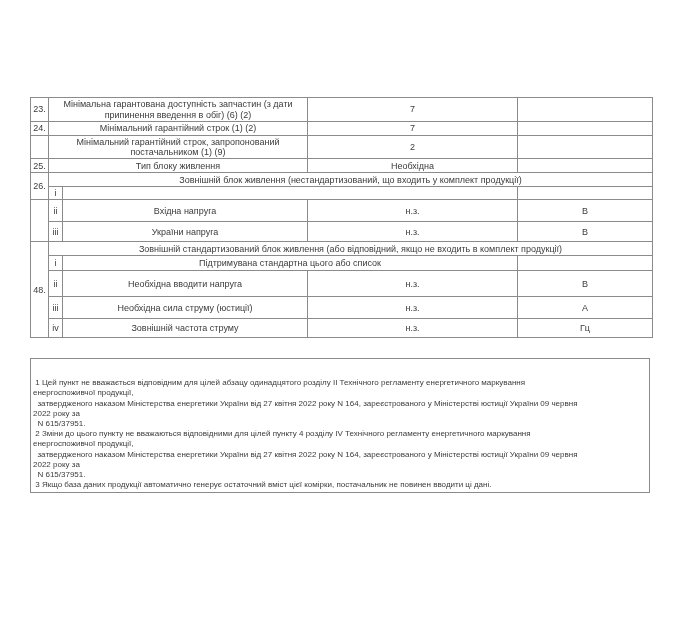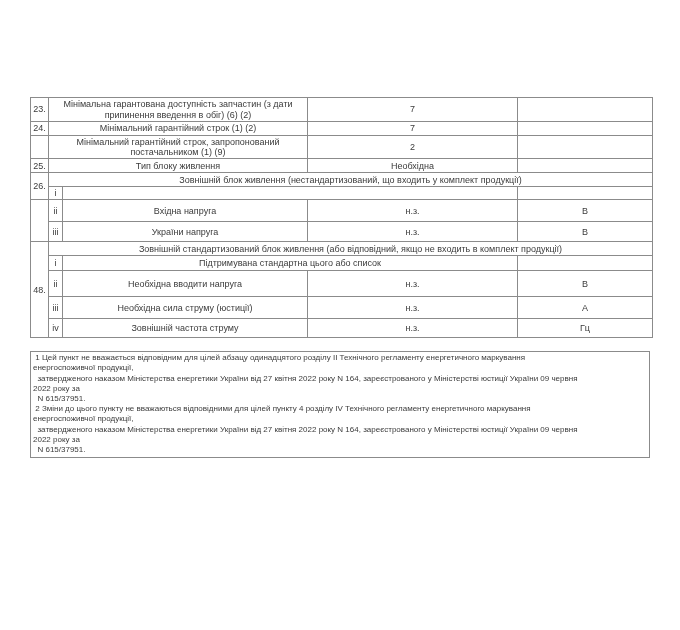--- a/index.html
+++ b/index.html
@@ -26,27 +26,27 @@
     vertical-align:middle;
     padding:1px 2px;
     overflow:hidden;
     word-wrap:break-word;
   }
   td.num   { padding:1px 0; }
   td.sub   { padding:1px 0; }
   td.unit  { vertical-align:top; padding-top:2px; }
   td.hdrcell { font-size:9px;margin-left:24px; }
   .footnotes {
-    margin-top:13px;
+    margin-top:20px;
     border:1px solid #8b8b8b;
     width:620px;
     box-sizing:border-box;
     font-size:8px;
     line-height:10.2px;
-    padding:1px 2px 2px 2px;
+    padding:19px 2px 2px 2px;
     overflow:hidden;
   }
   .footnote { white-space:pre; }
 </style>
 </head>
 <body>
 
 <div class="doc">
 
   <table class="spec">
@@ -151,15 +151,16 @@
     <div class="footnote"> 1 Цей пункт не вважається відповідним для цілей абзацу одинадцятого розділу II Технічного регламенту енергетичного маркування
 енергоспоживчої продукції,
   затвердженого наказом Міністерства енергетики України від 27 квітня 2022 року N 164, зареєстрованого у Міністерстві юстиції України 09 червня
 2022 року за
   N 615/37951.</div>
     <div class="footnote"> 2 Зміни до цього пункту не вважаються відповідними для цілей пункту 4 розділу IV Технічного регламенту енергетичного маркування
 енергоспоживчої продукції,
   затвердженого наказом Міністерства енергетики України від 27 квітня 2022 року N 164, зареєстрованого у Міністерстві юстиції України 09 червня
 2022 року за
   N 615/37951.</div>
+    <div class="footnote"> 3 Якщо база даних продукції автоматично генерує остаточний вміст цієї комірки, постачальник не повинен вводити ці дані.</div>
   </div>
 
 </div>
 
 </body></html>

